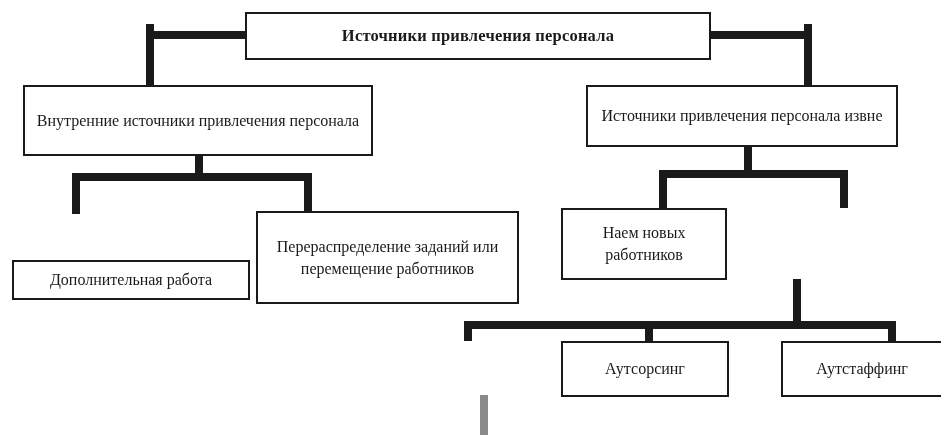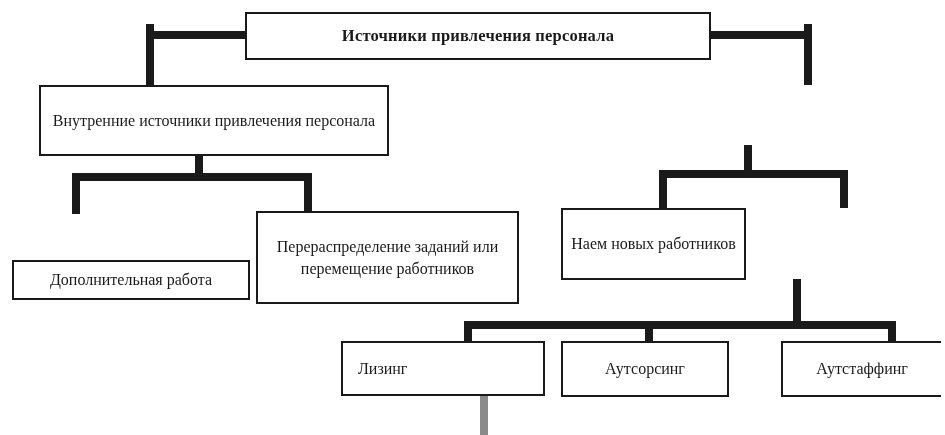--- a/index.html
+++ b/index.html
@@ -31,25 +31,25 @@
     line-height:1.35;
     padding:2px 8px;
   }
   .node.bold{font-weight:bold;font-size:16.5px;letter-spacing:.2px;}
   .node.left-text{justify-content:flex-start;text-align:left;padding-left:15px;}
   .conn{position:absolute;background:var(--line);}
   .conn.gray{background:var(--dangling);}
 
   
   #n-root        {left:237px; top:4px;   width:466px; height:48px;}
-  #n-internal    {left:15px;  top:77px;  width:350px; height:71px;margin-left:16px;}
+  #n-internal    {left:15px;  top:77px;  width:350px; height:71px;}
   #n-external    {left:578px; top:77px;  width:312px; height:62px;}
   #n-extra-work  {left:4px;   top:206px; width:238px; height:40px;margin-top:46px;}
   #n-redistrib   {left:248px; top:203px; width:263px; height:93px;}
-  #n-hiring      {left:553px; top:200px; width:185px; height:72px;}
+  #n-hiring      {left:553px; top:200px; width:166px; height:72px;}
   #n-borrowed    {left:762px; top:200px; width:160px; height:73px;}
   #n-leasing     {left:333px; top:333px; width:204px; height:55px;}
   #n-outsourcing {left:553px; top:333px; width:168px; height:56px;}
   #n-outstaffing {left:773px; top:333px; width:162px; height:56px;}
 
   
   #c-root-left-h   {left:139px; top:23px;  width:98px;  height:2px;}
   #c-root-left-v   {left:138px; top:16px;  width:2px;   height:61px;}
   #c-root-right-h  {left:703px; top:23px;  width:95px;  height:2px;}
   #c-root-right-v  {left:796px; top:16px;  width:2px;   height:61px;}
@@ -97,27 +97,27 @@
   <div class="conn" id="c-leasing-drop"></div>
   <div class="conn" id="c-outsrc-drop"></div>
   <div class="conn" id="c-outstaff-drop"></div>
 
   <div class="conn gray" id="c-dangling"></div>
 
   <div class="node bold" id="n-root">Источники привлечения персонала</div>
 
   <div class="node" id="n-internal">Внутренние источники привлечения персонала</div>
 
+  <div class="node" id="n-external">Источники привлечения персонала извне</div>
 
   <div class="node" id="n-extra-work">Дополнительная работа</div>
 
   <div class="node" id="n-redistrib">Перераспределение заданий или перемещение работников</div>
 
   <div class="node" id="n-hiring">Наем новых работников</div>
 
 
-  <div class="node left-text" id="n-leasing">Лизинг</div>
 
   <div class="node" id="n-outsourcing">Аутсорсинг</div>
 
   <div class="node" id="n-outstaffing">Аутстаффинг</div>
 
 </div>
 
 </body></html>

